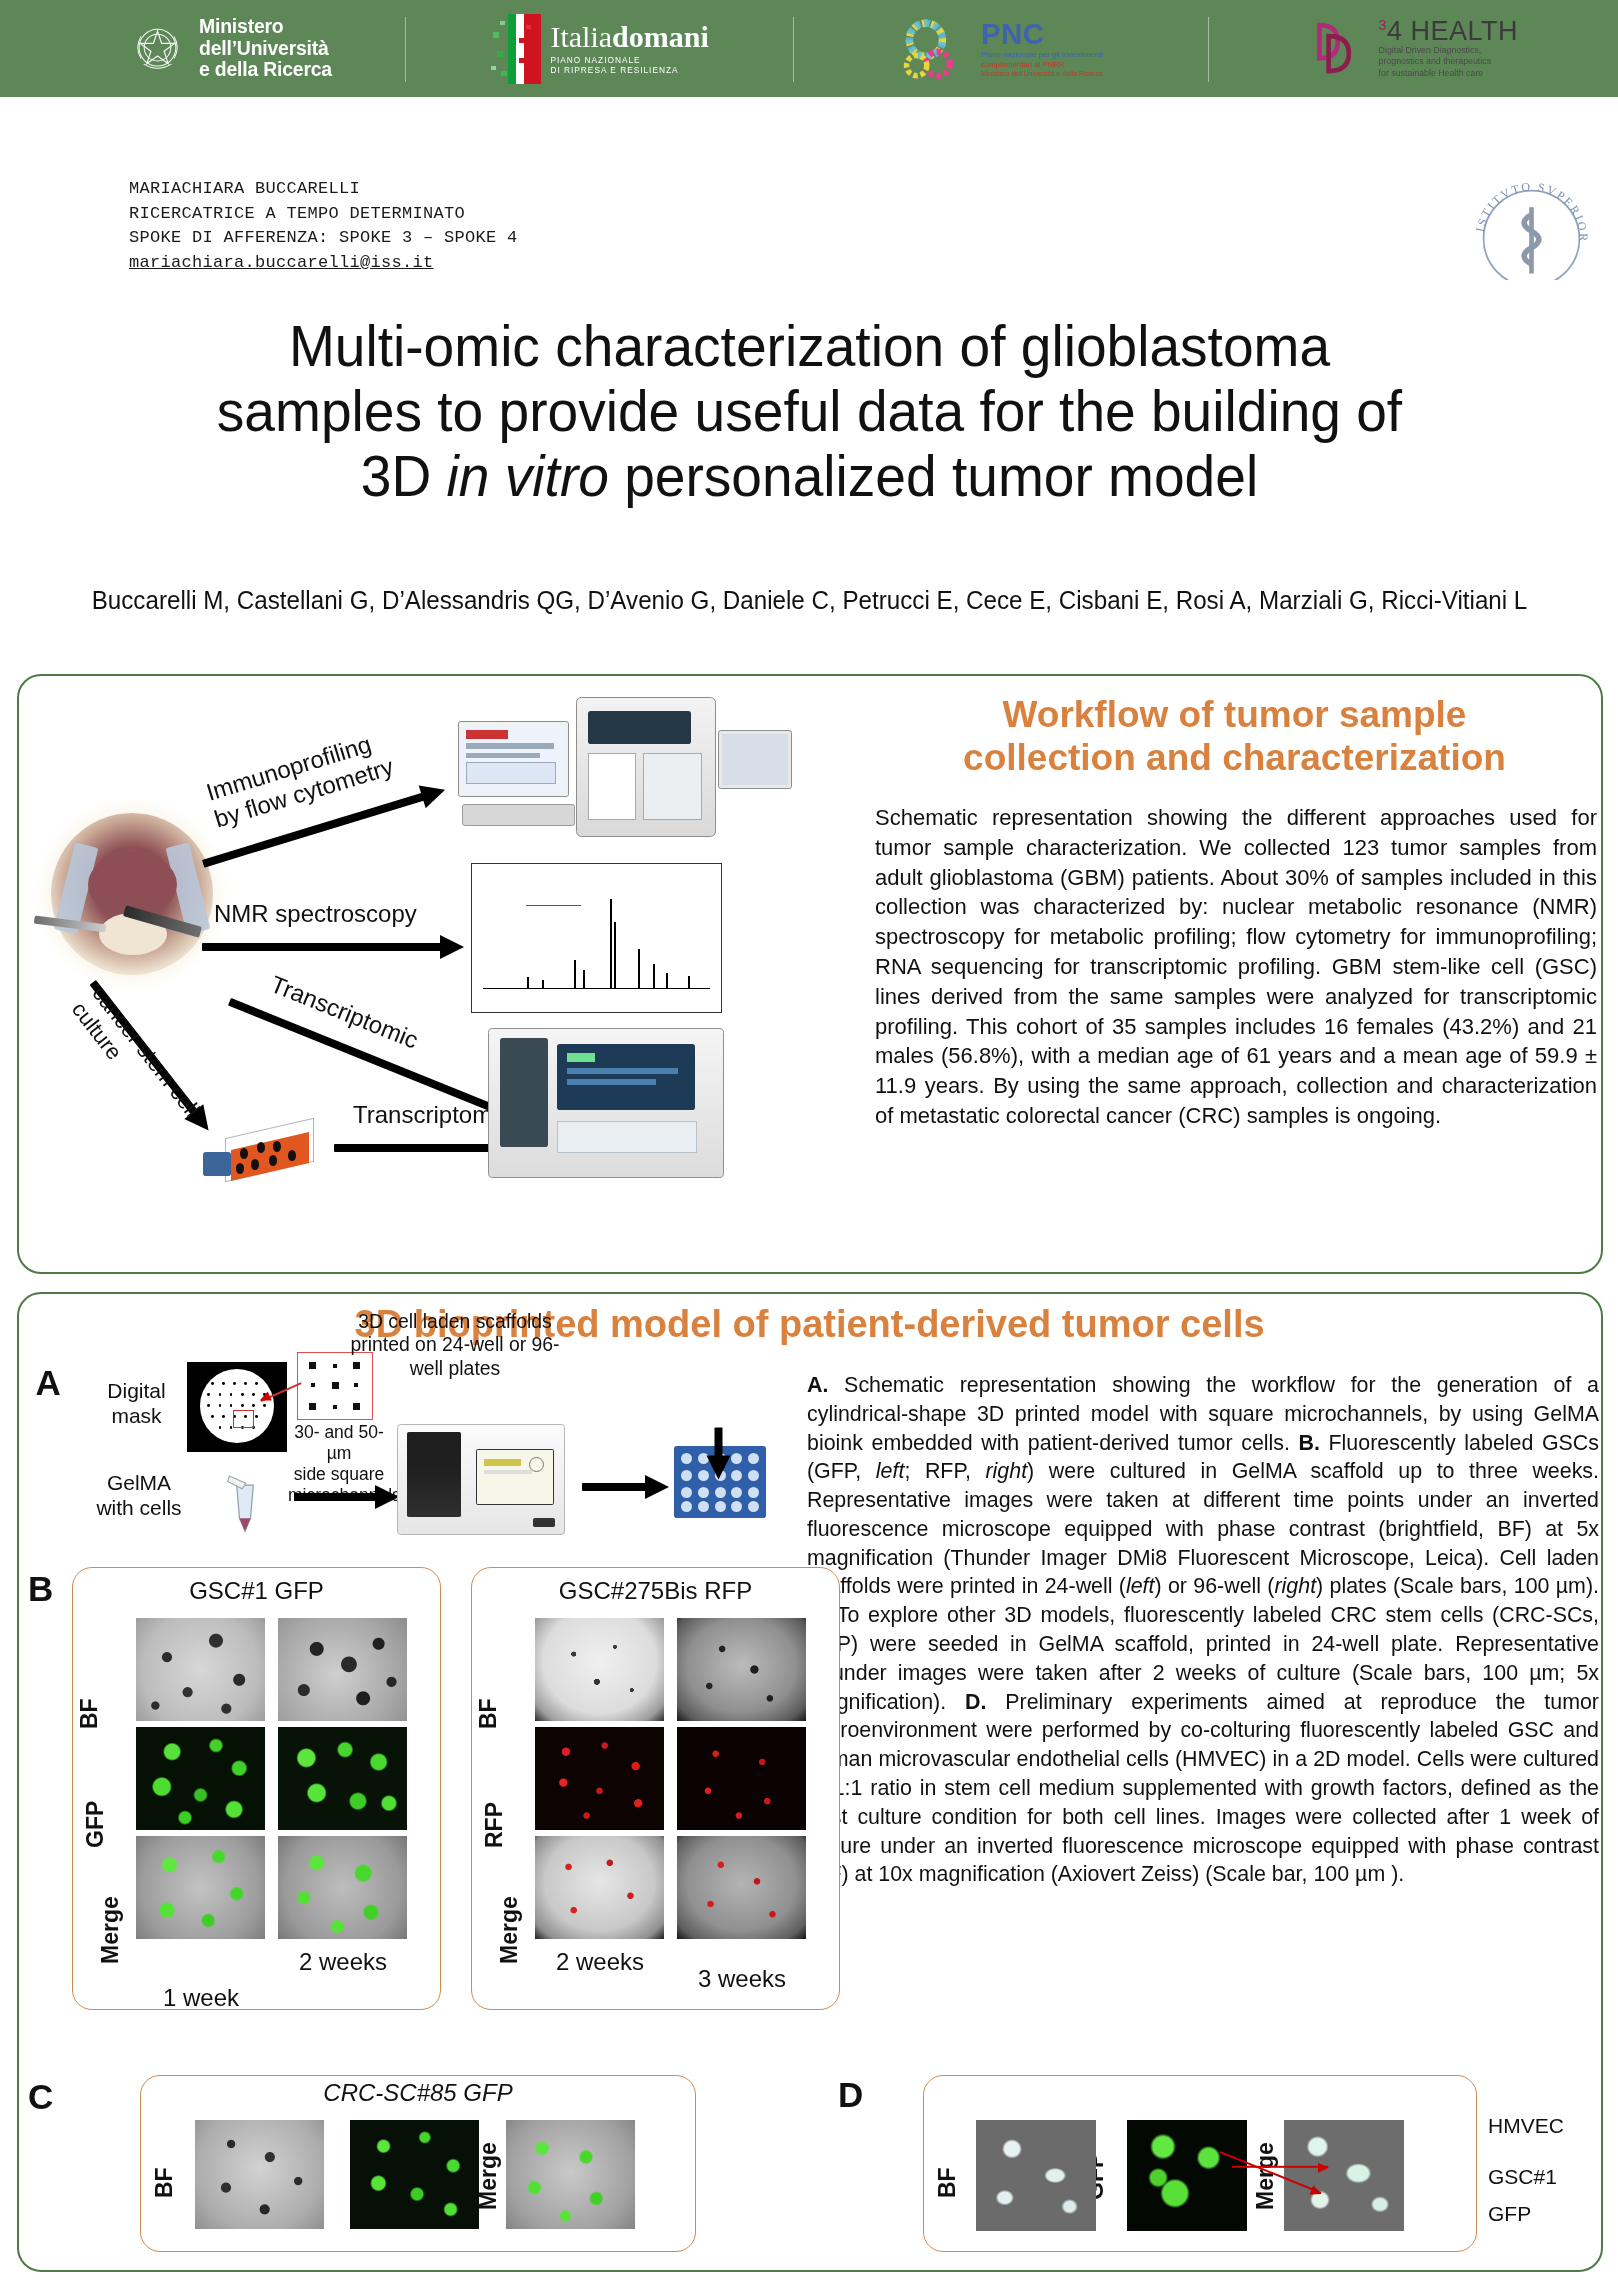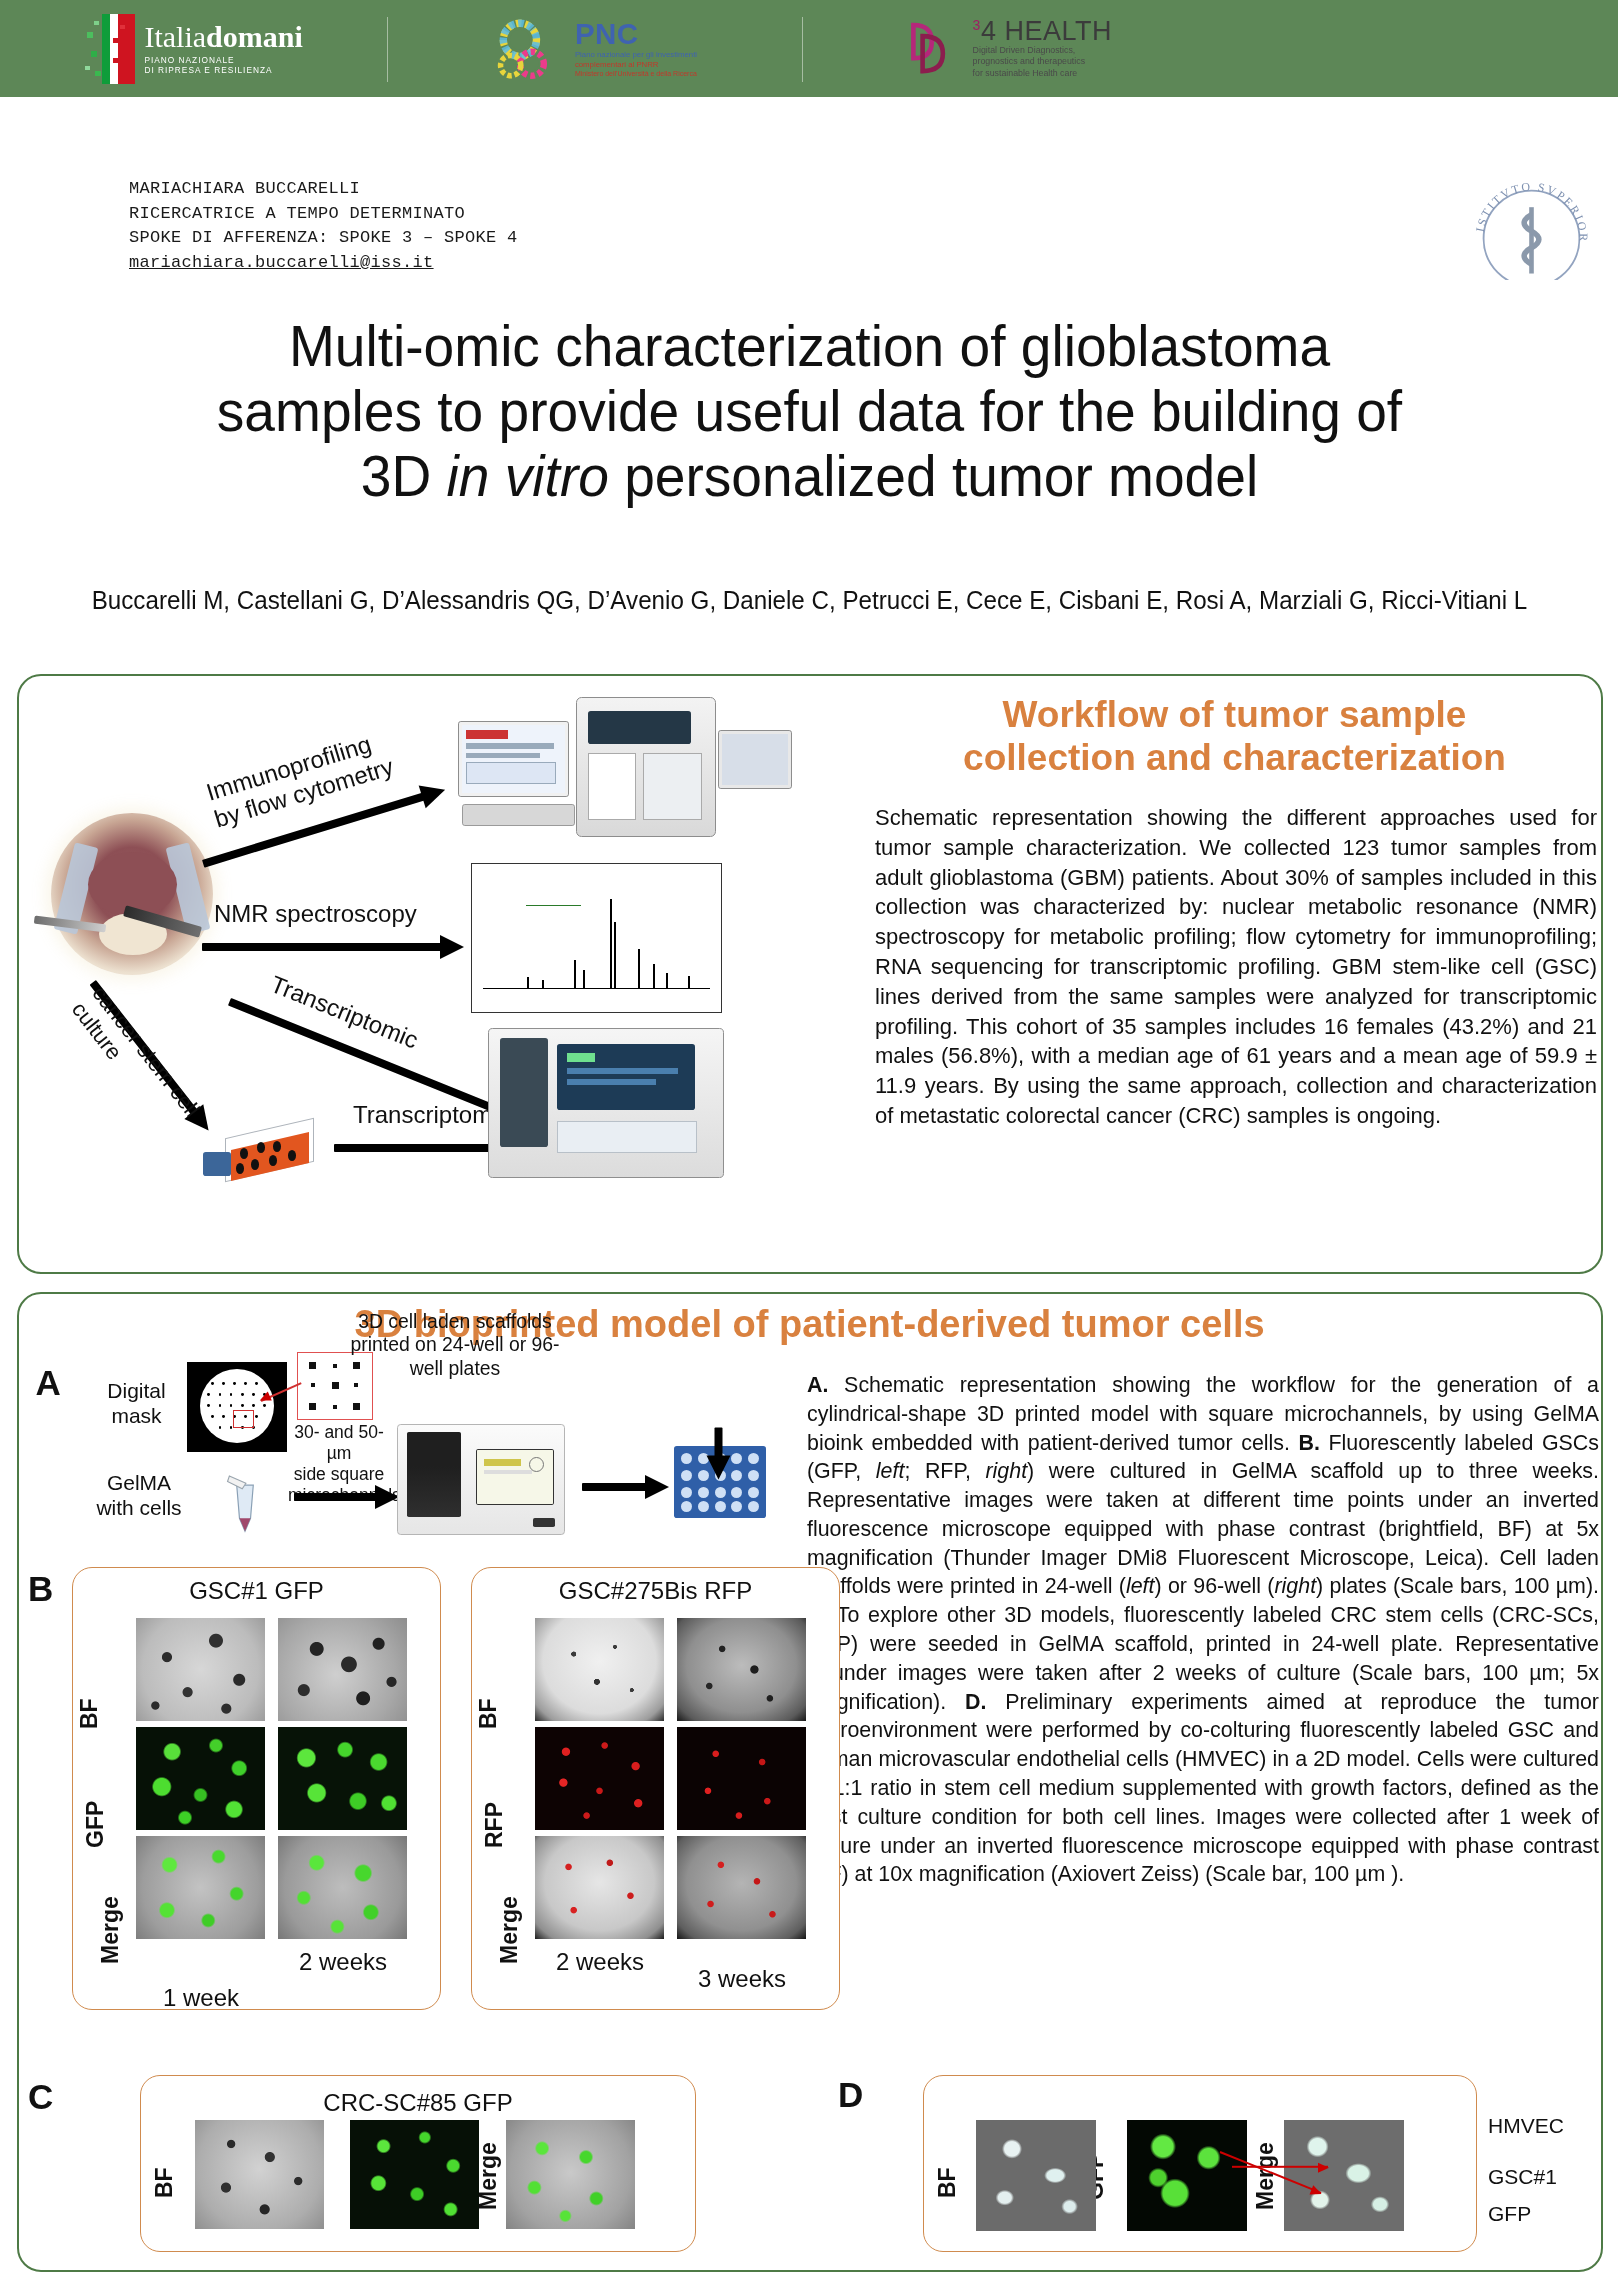--- a/index.html
+++ b/index.html
@@ -150,20 +150,42 @@
   .ann{position:absolute;font-size:21px;color:#111;}
   .redarrow{position:absolute;height:1.8px;background:#c00;}
   .redarrow:after{content:"";position:absolute;left:-0.9px;top:-4.6px;width:0;height:0;
     border-top:5.5px solid transparent;border-bottom:5.5px solid transparent;border-right:11px solid #c00;}
 </style>
 </head>
 <body>
 
 <div class="header-band">
 
+  <div class="logo-cell" style="width:406px;">
+    <div class="mur-logo">
+      <div class="mur-emblem">
+        <svg viewBox="0 0 62 70" width="57" height="65">
+          <g fill="none" stroke="#ffffff" stroke-width="1.1" opacity="0.95">
+            <circle cx="31" cy="34" r="20"></circle>
+            <circle cx="31" cy="34" r="14.5"></circle>
+            <path d="M31 16 l4.5 13.5 14.2 0 -11.5 8.4 4.4 13.6 -11.6-8.4 -11.6 8.4 4.4-13.6 -11.5-8.4 14.2 0 z" stroke-width="1.3"></path>
+            <path d="M13 22 q-7 12 0 24"></path>
+              <path d="M49 22 q7 12 0 24"></path>
+            <path d="M16 52 q15 9 30 0"></path>
+          </g>
+        </svg>
+      </div>
+      <div class="mur-text">
+        <div>Ministero</div>
+        <div>dell’Università</div>
+        <div>e della Ricerca</div>
+      </div>
+    </div>
+    <div class="logo-div"></div>
+  </div>
 
   <div class="logo-cell" style="width:388px;">
     <div class="italia-logo">
       <div class="it-flag">
         <div class="band g"></div>
           <div class="band w"></div>
           <div class="band r"></div>
         <div class="px" style="left:1.8px;top:18.5px;width:5.5px;height:5.5px;background:#4cbf5e;"></div>
         <div class="px" style="left:9.2px;top:7.4px;width:4.6px;height:4.6px;background:#7ed08a;"></div>
         <div class="px" style="left:5.5px;top:37px;width:6.5px;height:6.5px;background:#2fae48;"></div>
@@ -611,21 +633,21 @@
       radial-gradient(circle at 26% 66%,#d01d1d 0 2.8px,transparent 3.7px),
       radial-gradient(circle at 74% 76%,#c81a1a 0 2.8px,transparent 3.7px),
       radial-gradient(ellipse at 50% 46%,#b4b4b4 0%,#909090 60%,#5e5e5e 86%,#141414 100%);"></div>
 
   <div class="timelab" style="left:54px;top:380px;width:148px;">2 weeks</div>
   <div class="timelab" style="left:196px;top:397px;width:148px;">3 weeks</div>
 </div>
 
 <div class="big-letter" style="left:28px;top:2077px;">C</div>
 <div class="ocard" style="left:140px;top:2075px;width:556px;height:177px;">
-  <div class="ocard-title" style="top:13px;">CRC-SC#85 GFP</div>
+  <div class="ocard-title" style="top:3px;font-style:italic;">CRC-SC#85 GFP</div>
   <div class="rot-lab" style="left:-3.7px;top:81px;width:55px;">BF</div>
   <div class="rot-lab" style="left:144px;top:79px;width:63px;">GFP</div>
   <div class="rot-lab" style="left:305px;top:78px;width:85px;">Merge</div>
 
   <div class="mi" style="left:54px;top:44px;width:129px;height:109px;background:
       radial-gradient(circle at 28% 22%,#2a2a2a 0 3.7px,transparent 4.6px),
       radial-gradient(circle at 58% 34%,#323232 0 4.6px,transparent 5.5px),
       radial-gradient(circle at 80% 56%,#2c2c2c 0 3.7px,transparent 4.6px),
       radial-gradient(circle at 24% 62%,#303030 0 4.6px,transparent 5.5px),
       radial-gradient(circle at 54% 82%,#272727 0 4.6px,transparent 5.5px),

